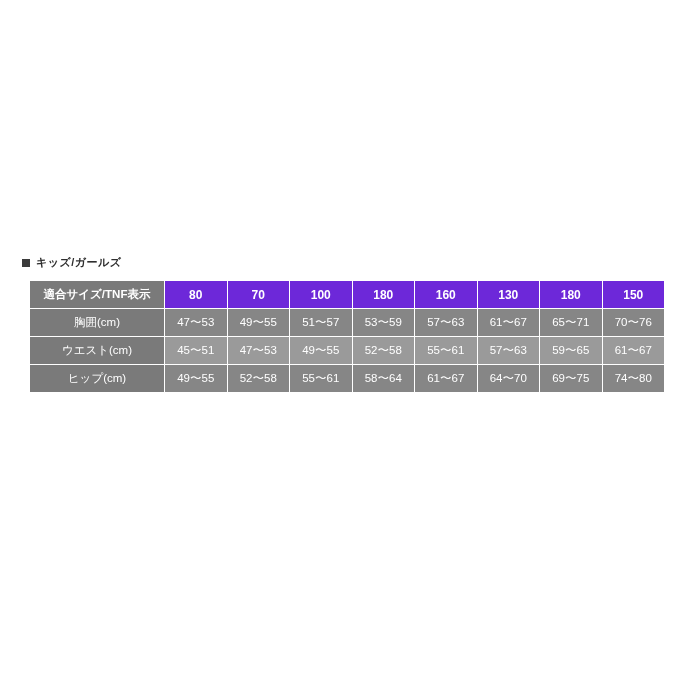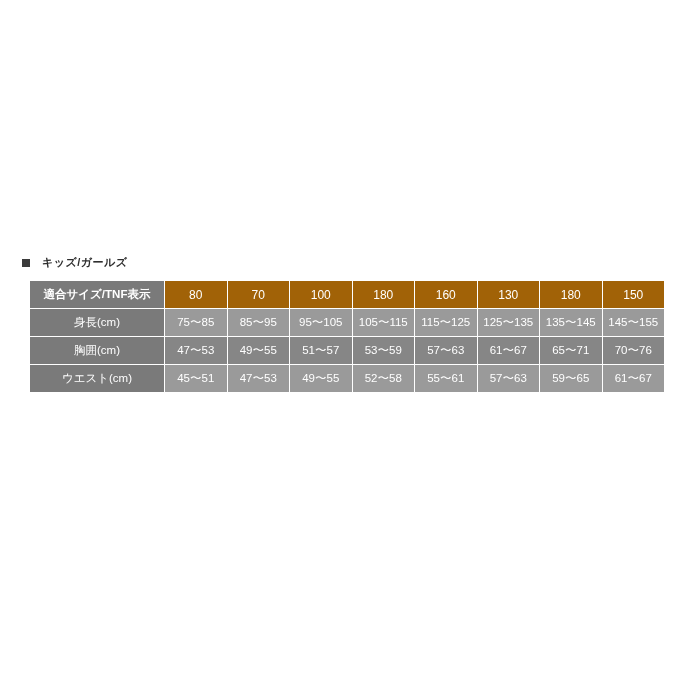--- a/index.html
+++ b/index.html
@@ -22,21 +22,21 @@
     width: 680px;
     height: 680px;
   }
 
   .caption {
     position: absolute;
     left: 22px;
     top: 255px;
     display: flex;
     align-items: center;
-    gap: 12px;
+    gap: 6px;
   }
   .caption-marker {
     width: 8px;
     height: 8px;
     background: #3b3b3b;
     display: inline-block;
   }
   .caption-text {
     font-size: 11px;
     color: #2e2e2e;
@@ -72,23 +72,23 @@
   
   tr.head-row th.corner {
     background: #7a7a7a;
     color: #ffffff;
     font-weight: bold;
     font-size: 11.5px;
     width: 134px;
     text-align: center;
   }
   tr.head-row th.size-col {
-    background: #a16207;
+    background: #6d28d9;
     color: #ffffff;
-    font-weight: normal;
+    font-weight: bold;
     font-size: 12px;
   }
 
   
   td.row-label {
     background: #7a7a7a;
     color: #ffffff;
     font-weight: bold;
     font-size: 11.5px;
     text-align: center;
@@ -121,31 +121,20 @@
           <th class="size-col">70</th>
           <th class="size-col">100</th>
           <th class="size-col">180</th>
           <th class="size-col">160</th>
           <th class="size-col">130</th>
           <th class="size-col">180</th>
           <th class="size-col">150</th>
         </tr>
       </thead>
       <tbody>
-        <tr class="band-a">
-          <td class="row-label">身長(cm)</td>
-          <td class="val">75〜85</td>
-          <td class="val">85〜95</td>
-          <td class="val">95〜105</td>
-          <td class="val">105〜115</td>
-          <td class="val">115〜125</td>
-          <td class="val">125〜135</td>
-          <td class="val">135〜145</td>
-          <td class="val">145〜155</td>
-        </tr>
         <tr class="band-b">
           <td class="row-label">胸囲(cm)</td>
           <td class="val">47〜53</td>
           <td class="val">49〜55</td>
           <td class="val">51〜57</td>
           <td class="val">53〜59</td>
           <td class="val">57〜63</td>
           <td class="val">61〜67</td>
           <td class="val">65〜71</td>
           <td class="val">70〜76</td>
@@ -154,17 +143,28 @@
           <td class="row-label">ウエスト(cm)</td>
           <td class="val">45〜51</td>
           <td class="val">47〜53</td>
           <td class="val">49〜55</td>
           <td class="val">52〜58</td>
           <td class="val">55〜61</td>
           <td class="val">57〜63</td>
           <td class="val">59〜65</td>
           <td class="val">61〜67</td>
         </tr>
+        <tr class="band-d">
+          <td class="row-label">ヒップ(cm)</td>
+          <td class="val">49〜55</td>
+          <td class="val">52〜58</td>
+          <td class="val">55〜61</td>
+          <td class="val">58〜64</td>
+          <td class="val">61〜67</td>
+          <td class="val">64〜70</td>
+          <td class="val">69〜75</td>
+          <td class="val">74〜80</td>
+        </tr>
       </tbody>
     </table>
   </div>
 
 </div>
 
 </body></html>

